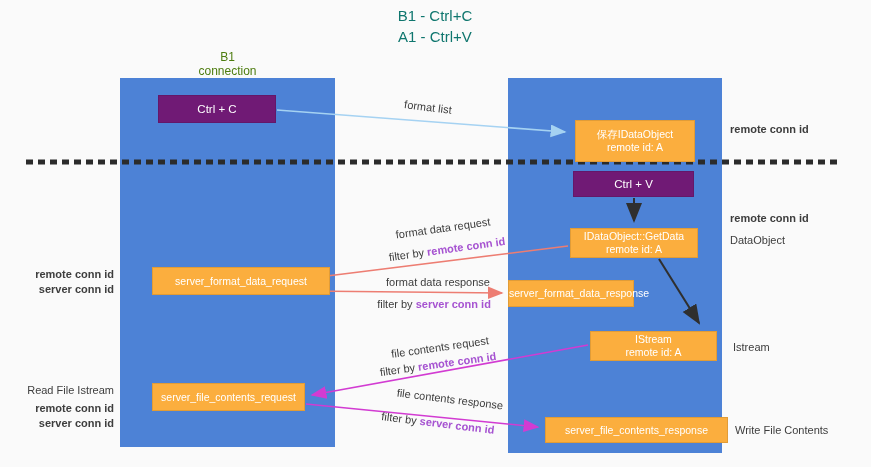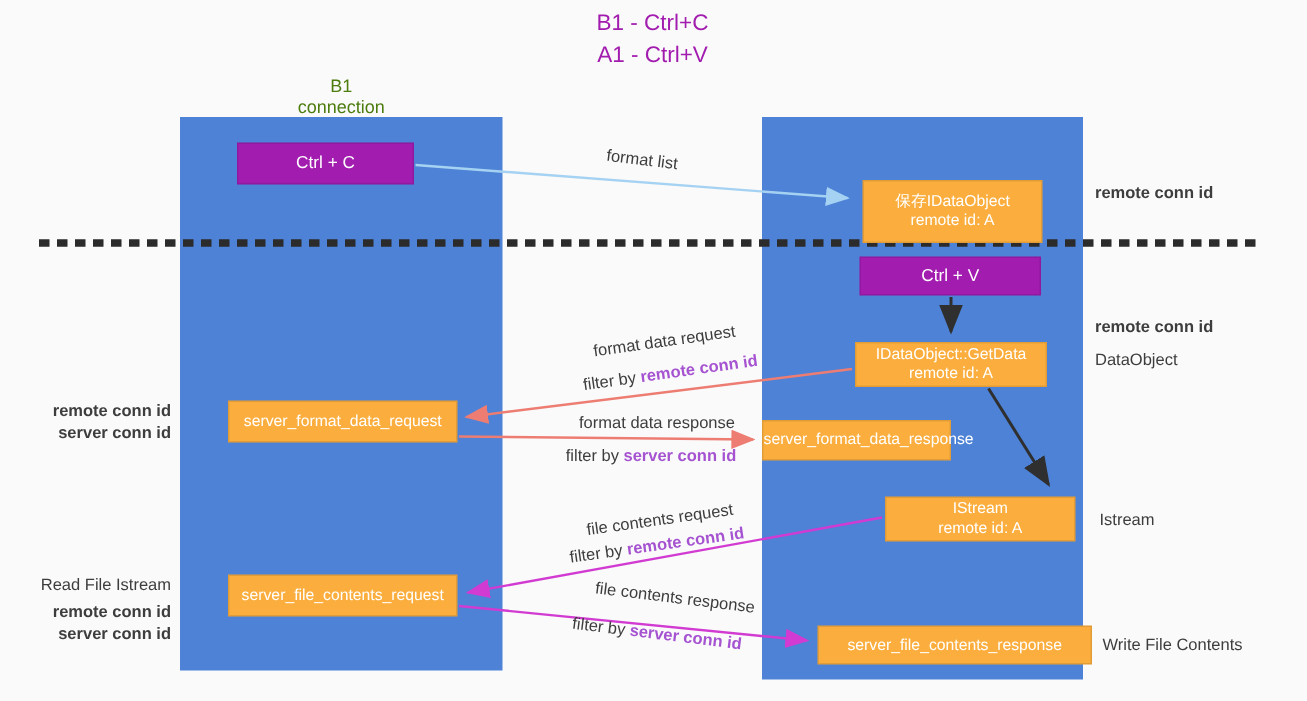--- a/index.html
+++ b/index.html
@@ -3,37 +3,37 @@
 <meta charset="utf-8">
 <style>
   * { margin:0; padding:0; box-sizing:border-box; }
   body { background:#fafafa; font-family:"Liberation Sans", sans-serif; }
   #canvas {
     position:relative; width:871px; height:467px;
     background:#fafafa; overflow:hidden;
   }
   .abs { position:absolute; }
   .title-block { left:335px; top:5px; width:200px; text-align:center;
-    font-size:15px; line-height:21px; color:#a21caf; }
+    font-size:15px; line-height:21px; color:#0f766e; }
   .lane { background:#4d82d6; }
   .lane-b1 { left:120px; top:78px; width:215px; height:369px; }
   .lane-a1 { left:508px; top:78px; width:214px; height:375px; }
   .lane-header { text-align:center; font-size:12px; line-height:14px; color:#4d7c0f; }
   .lane-header-b1 { left:130px; top:50px; width:195px; }
   .lane-header-a1 { left:518px; top:50px; width:195px; }
   .node { color:#fff; text-align:center; display:flex; flex-direction:column;
     justify-content:center; font-size:10.5px; line-height:13px;
     border:1px solid rgba(0,0,0,0.10); }
-  .node-green { background:#a21caf; }
+  .node-green { background:#701a75; }
   .node-orange { background:#fbae3e; }
   .n-ctrlc   { left:158px; top:95px;  width:118px; height:28px; font-size:11.5px; }
   .n-save    { left:575px; top:120px; width:120px; height:42px; }
   .n-ctrlv   { left:573px; top:171px; width:121px; height:26px; font-size:11.5px; }
   .n-getdata { left:570px; top:228px; width:128px; height:30px; }
-  .n-fmtreq  { left:152px; top:267px; width:153px; height:28px; }
+  .n-fmtreq  { left:152px; top:267px; width:178px; height:28px; }
   .n-fmtresp { left:508px; top:280px; width:126px; height:27px; }
   .n-istream { left:590px; top:331px; width:127px; height:30px; }
   .n-filereq { left:152px; top:383px; width:153px; height:28px; }
   .n-fileresp{ left:545px; top:417px; width:183px; height:26px; }
   .flow-label { font-size:11px; color:#3d3d3d; white-space:nowrap;
     transform:translate(-50%,-50%); }
   .rot-up   { transform:translate(-50%,-50%) rotate(-8deg); }
   .rot-down { transform:translate(-50%,-50%) rotate(7deg); }
   .purple { color:#a653d1; font-weight:bold; }
   .greentx { color:#4fae50; font-weight:bold; }

